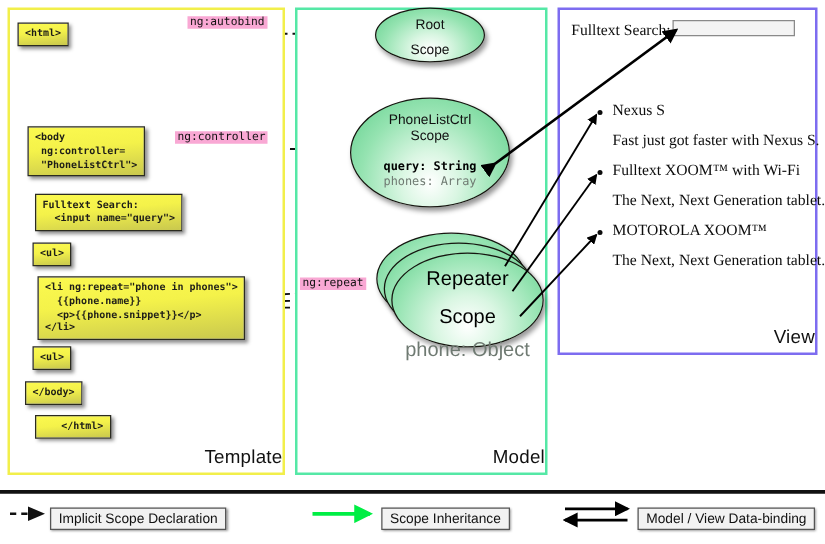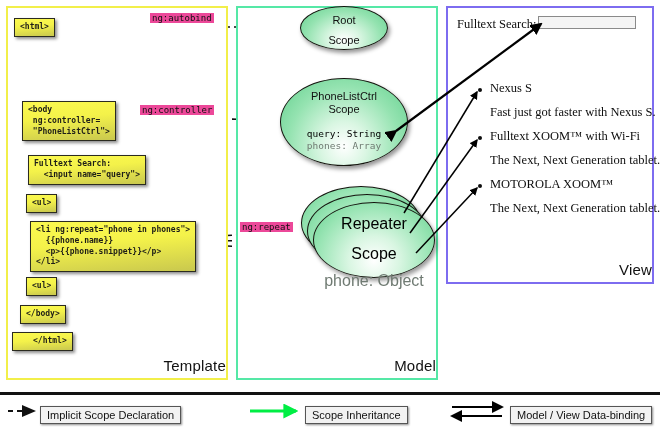--- a/index.html
+++ b/index.html
@@ -85,21 +85,21 @@
     font-family: "Liberation Sans", sans-serif;
     font-size: 11px;
     line-height: 1.18;
     color: #111;
   }
   .scope .sc-props {
     font-family: "DejaVu Sans Mono", "Liberation Mono", monospace;
     font-size: 9.5px;
     line-height: 1.25;
   }
-  .prop-strong { font-weight: normal; color: #000; }
+  .prop-strong { font-weight: bold; color: #000; }
   .prop-dim    { color: #6f7a72; }
 
   #scope-root  { left: 300px; top: 6px;  width: 88px; height: 44px; }
   #scope-root .sc-title { margin-top: 7px; }
 
   #scope-ctrl  { left: 280px; top: 78px; width: 128px; height: 88px;
                  padding-top: 11px; text-align: center; }
   #scope-ctrl .sc-props { margin-top: 12px; }
 
   
@@ -151,21 +151,21 @@
     background: #0d0d0d;
   }
 
   
   .edge-label {
     position: absolute;
     z-index: 30;
     font-family: "DejaVu Sans Mono", "Liberation Mono", monospace;
     font-size: 9px;
     color: #111;
-    background: #ec4899;
+    background: #f9a8d4;
     padding: 0 2px;
     white-space: nowrap;
   }
 
   
   #legend-rule {
     position: absolute;
     left: 0; top: 392px;
     width: 660px; height: 3px;
     background: #111;
@@ -244,21 +244,21 @@
 
   <div class="codebox" id="box-li" style="left:30px; top:221px;">&lt;li ng:repeat="phone in phones"&gt;
   {{phone.name}}
   &lt;p&gt;{{phone.snippet}}&lt;/p&gt;
 &lt;/li&gt;</div>
 
   <div class="codebox" id="box-ul2" style="left:26px; top:277px;">&lt;ul&gt;</div>
 
   <div class="codebox" id="box-bodyclose" style="left:20px; top:305px;">&lt;/body&gt;</div>
 
-  <div class="codebox" id="box-htmlclose" style="left:12px; top:332px;padding-left:20px;">&lt;/html&gt;</div>
+  <div class="codebox" id="box-htmlclose" style="left:28px; top:332px;padding-left:20px;">&lt;/html&gt;</div>
 
   <div class="scope" id="scope-root">
     <div class="sc-title">Root</div>
     <div class="sc-title">Scope</div>
   </div>
 
   <div class="scope" id="scope-ctrl">
     <div class="sc-title">PhoneListCtrl</div>
     <div class="sc-title">Scope</div>
     <div class="sc-props">

